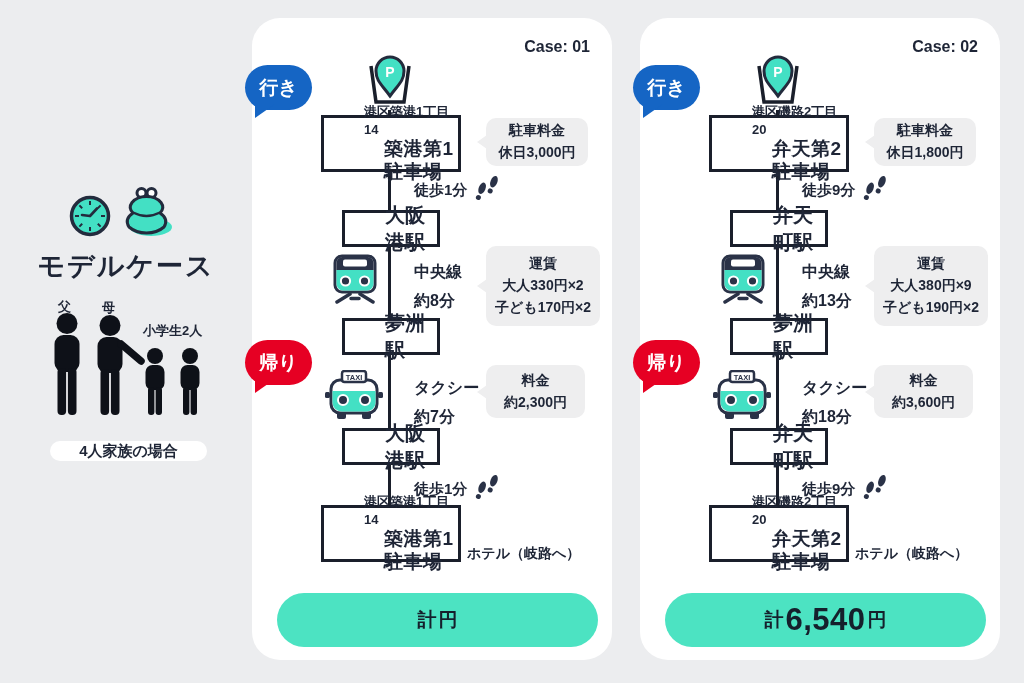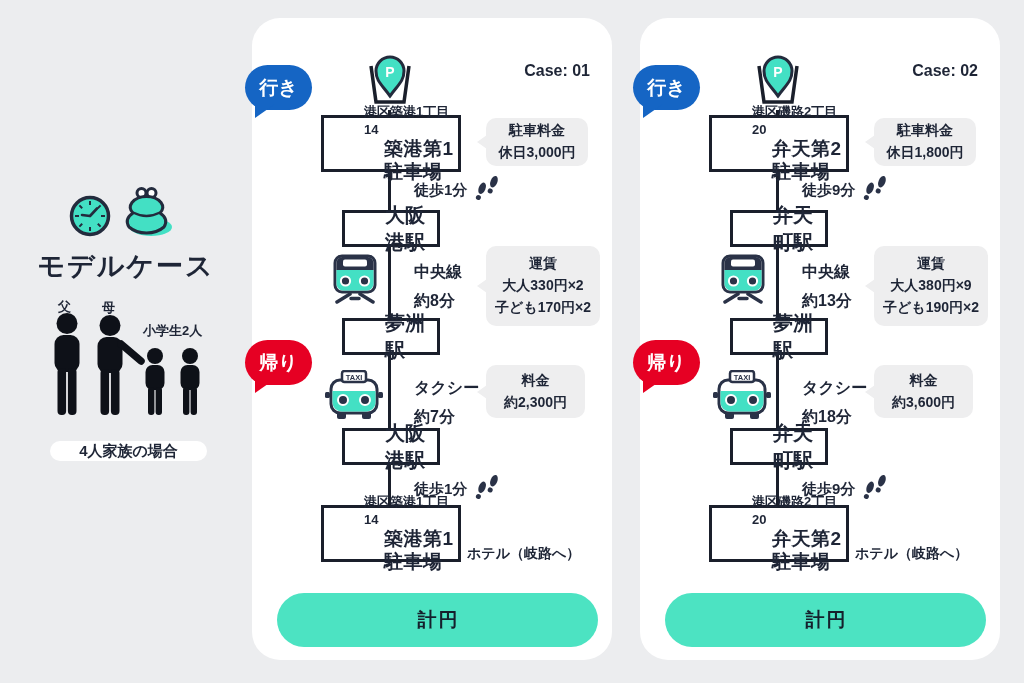--- a/index.html
+++ b/index.html
@@ -21,21 +21,21 @@
     background:#FFFFFF; border-radius:15px; display:flex; align-items:center; justify-content:center;
     font-size:15px; font-weight:800;
   }
   
   .card {
     position:absolute; top:18px; width:360px; height:642px;
     background:#FFFFFF; border-radius:28px;
   }
   .card.c1 { left:252px; }
   .card.c2 { left:640px; }
-  .case-label { position:absolute; right:22px; top:20px; font-size:16px; font-weight:800;margin-top:24px; }
+  .case-label { position:absolute; right:22px; top:20px; font-size:16px; font-weight:800; }
   .vline { position:absolute; left:136px; top:92px; width:3px; height:428px; background:#1A1F2B; }
   .badge {
     position:absolute; left:-7px; width:67px; height:45px; border-radius:23px;
     color:#ffffff; font-size:19px; font-weight:800;
     display:flex; align-items:center; justify-content:center; z-index:3;
   }
   .badge::after {
     content:""; position:absolute; left:10px; bottom:-8px; width:20px; height:14px;
     clip-path:polygon(0 100%, 0 0, 100% 0);
   }
@@ -349,17 +349,18 @@
     </div>
 
     <div class="node park-box bottom">
       <div class="park-addr">港区磯路2丁目20</div>
       <div class="park-name">弁天第2駐車場</div>
     </div>
     <div class="hotel-note">ホテル（岐路へ）</div>
 
     <div class="total-pill">
       <span class="total-prefix">計</span>
+      <span class="total-amount">6,540</span>
       <span class="total-unit">円</span>
     </div>
   </section>
 
 </div>
 
 </body></html>

